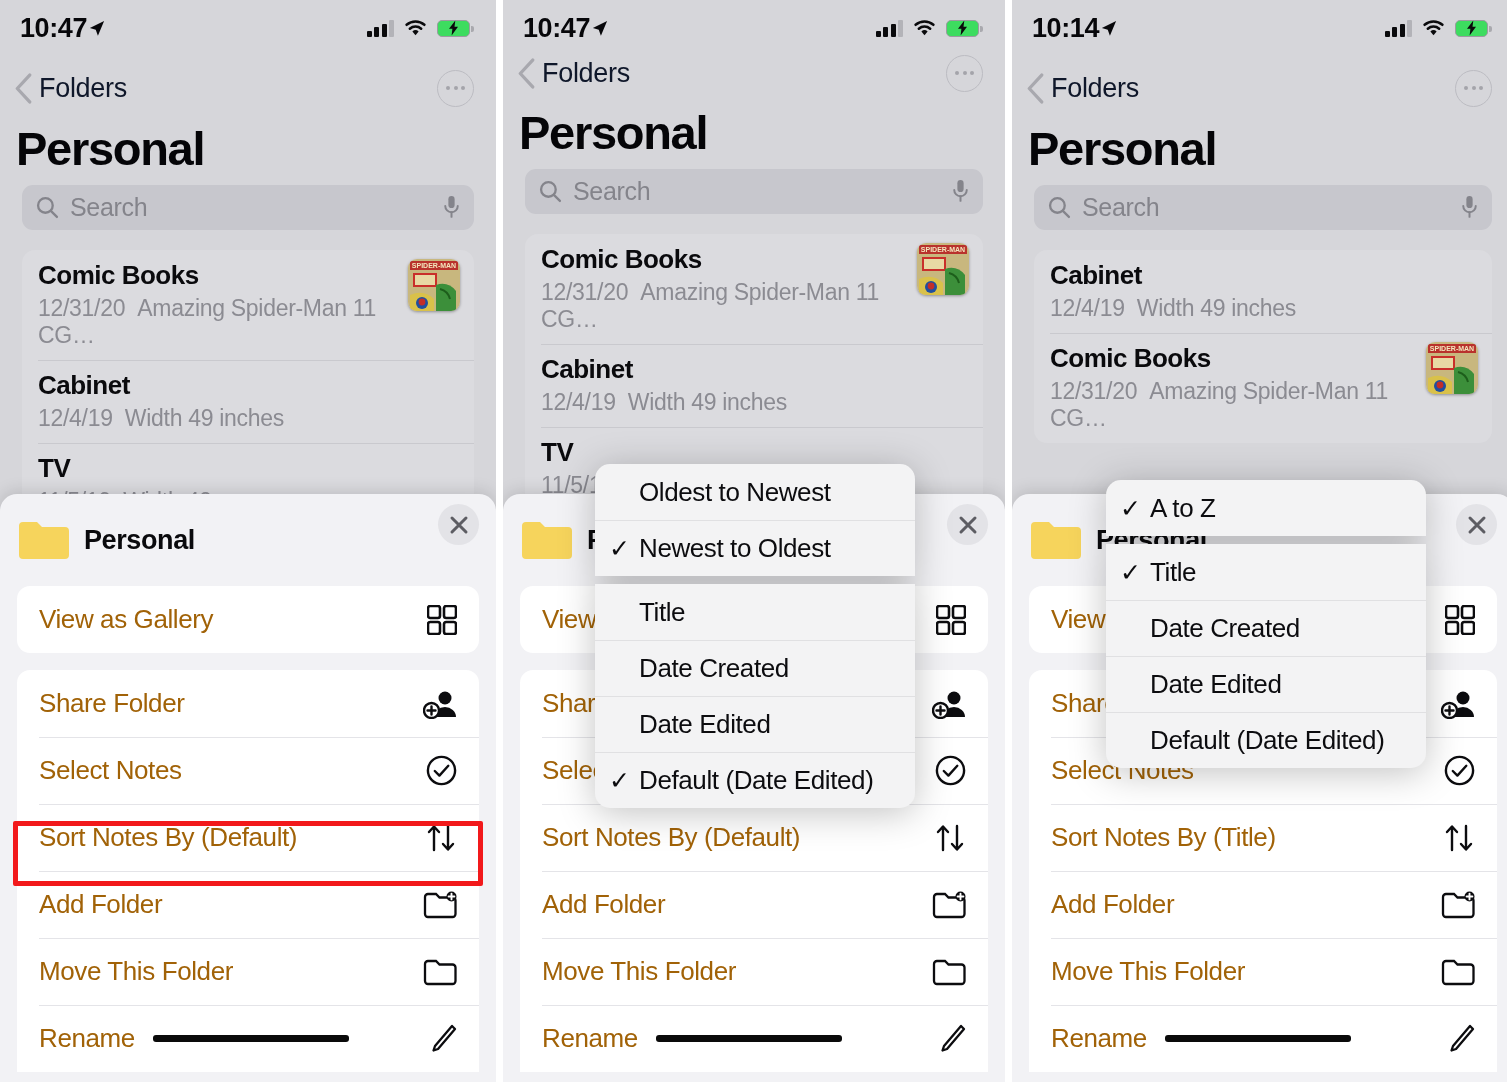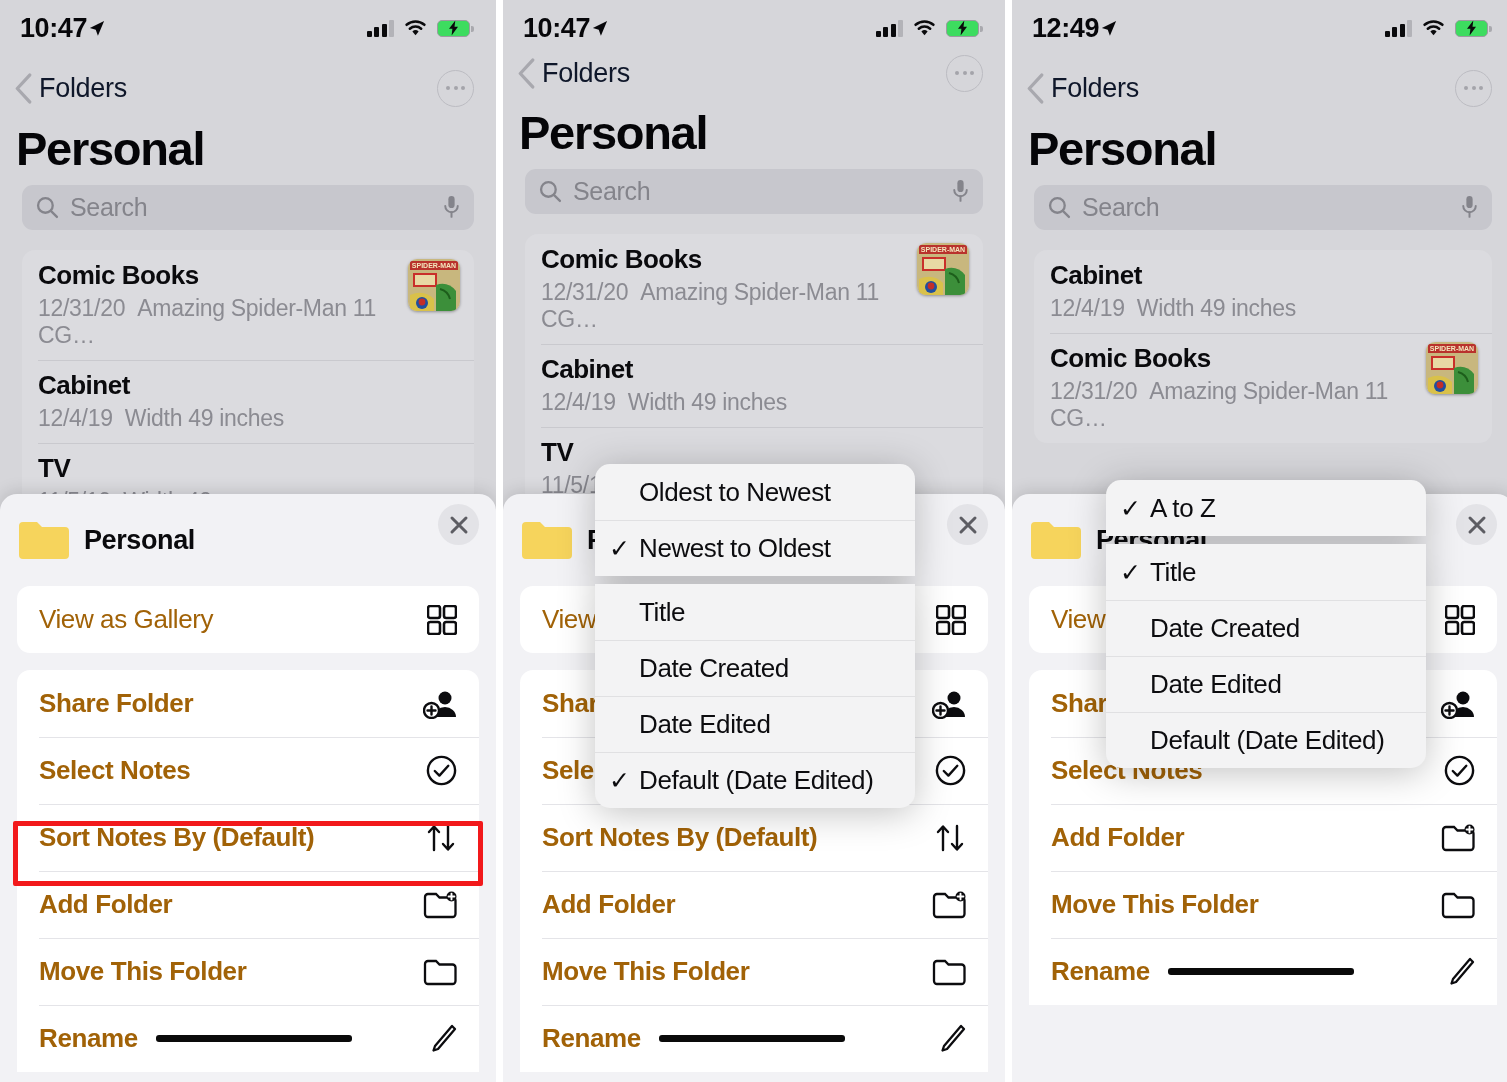--- a/index.html
+++ b/index.html
@@ -108,21 +108,21 @@
   .sheet-head { position: relative; height: 92px; display: flex; align-items: center; padding: 0 18px; }
   .folder-ico { width: 52px; height: 40px; flex: none; }
   .sheet-title { font-size: 27px; font-weight: 700; color: #0a0a0d; margin-left: 14px; letter-spacing: -0.4px; }
   .close-btn {
     position: absolute; right: 17px; top: 10px;
     width: 41px; height: 41px; border-radius: 50%; background: #e3e3e7;
     display: flex; align-items: center; justify-content: center;
   }
 
   .group { background: #ffffff; border-radius: 13px; margin: 0 17px 17px 17px; overflow: hidden; }
-  .group.flush { margin-bottom: 0; border-radius: 13px 13px 0 0; font-weight: bold; }
+  .group.flush { margin-bottom: 0; border-radius: 13px 13px 0 0; }
   .arow {
     position: relative; height: 67px;
     display: flex; align-items: center; justify-content: space-between;
     padding: 0 22px 0 22px;
   }
   .arow + .arow::before {
     content: ""; position: absolute; left: 22px; right: 0; top: 0; height: 1px; background: #e4e4e8;
   }
   .arow-label { font-size: 26px; color: #a16207; letter-spacing: -0.4px; display: flex; align-items: center; gap: 0; }
   .arow-ico { width: 38px; display: flex; justify-content: flex-end; align-items: center; flex: none; }
@@ -546,21 +546,21 @@
         </div>
       </div>
     </div>
   </div>
 
   <div class="gutter"></div>
 
   <div class="phone p3">
     <div class="statusbar">
       <div class="sb-time">
-        <span>12:49</span>
+        <span>10:14</span>
         <svg class="loc-arrow" width="19" height="19" viewBox="0 0 20 20">
             <path d="M18 2 L3 9.5 L9.2 11.2 L11.5 17.5 Z" fill="#07070a"></path>
           </svg>
       </div>
       <div class="sb-right">
         <span class="bars">
             <i></i>
             <i></i>
             <i></i>
             <i></i>
@@ -674,20 +674,29 @@
         <div class="arow">
           <span class="arow-label">Select Notes</span>
           <span class="arow-ico">
               <svg width="31" height="31" viewBox="0 0 31 31">
                 <circle cx="15.5" cy="15.5" r="13.6" fill="none" stroke="#0c0c0f" stroke-width="2.4"></circle>
                 <path d="M8.8 16 L13.4 20.6 L22.3 10.8" fill="none" stroke="#0c0c0f" stroke-width="2.4" stroke-linecap="round" stroke-linejoin="round"></path>
               </svg>
             </span>
         </div>
         <div class="arow">
+          <span class="arow-label">Sort Notes By (Title)</span>
+          <span class="arow-ico">
+              <svg width="32" height="32" viewBox="0 0 32 32">
+                <path d="M9 28 V5 M4 10 L9 4.5 L14 10" fill="none" stroke="#0c0c0f" stroke-width="2.4" stroke-linecap="round" stroke-linejoin="round"></path>
+                <path d="M23 4 V27 M18 22 L23 27.5 L28 22" fill="none" stroke="#0c0c0f" stroke-width="2.4" stroke-linecap="round" stroke-linejoin="round"></path>
+              </svg>
+            </span>
+        </div>
+        <div class="arow">
           <span class="arow-label">Add Folder</span>
           <span class="arow-ico">
               <svg width="34" height="28" viewBox="0 0 34 28">
                 <path d="M2 6 a3 3 0 0 1 3-3 h8 l3.5 3.5 h13 a3 3 0 0 1 3 3 V23 a3 3 0 0 1-3 3 H5 a3 3 0 0 1-3-3 Z" fill="none" stroke="#0c0c0f" stroke-width="2.3"></path>
                 <circle cx="28.5" cy="5.5" r="5" fill="#0c0c0f"></circle>
                 <path d="M28.5 2.6 v5.8 M25.6 5.5 h5.8" stroke="#fff" stroke-width="1.9" stroke-linecap="round"></path>
               </svg>
             </span>
         </div>
         <div class="arow">

